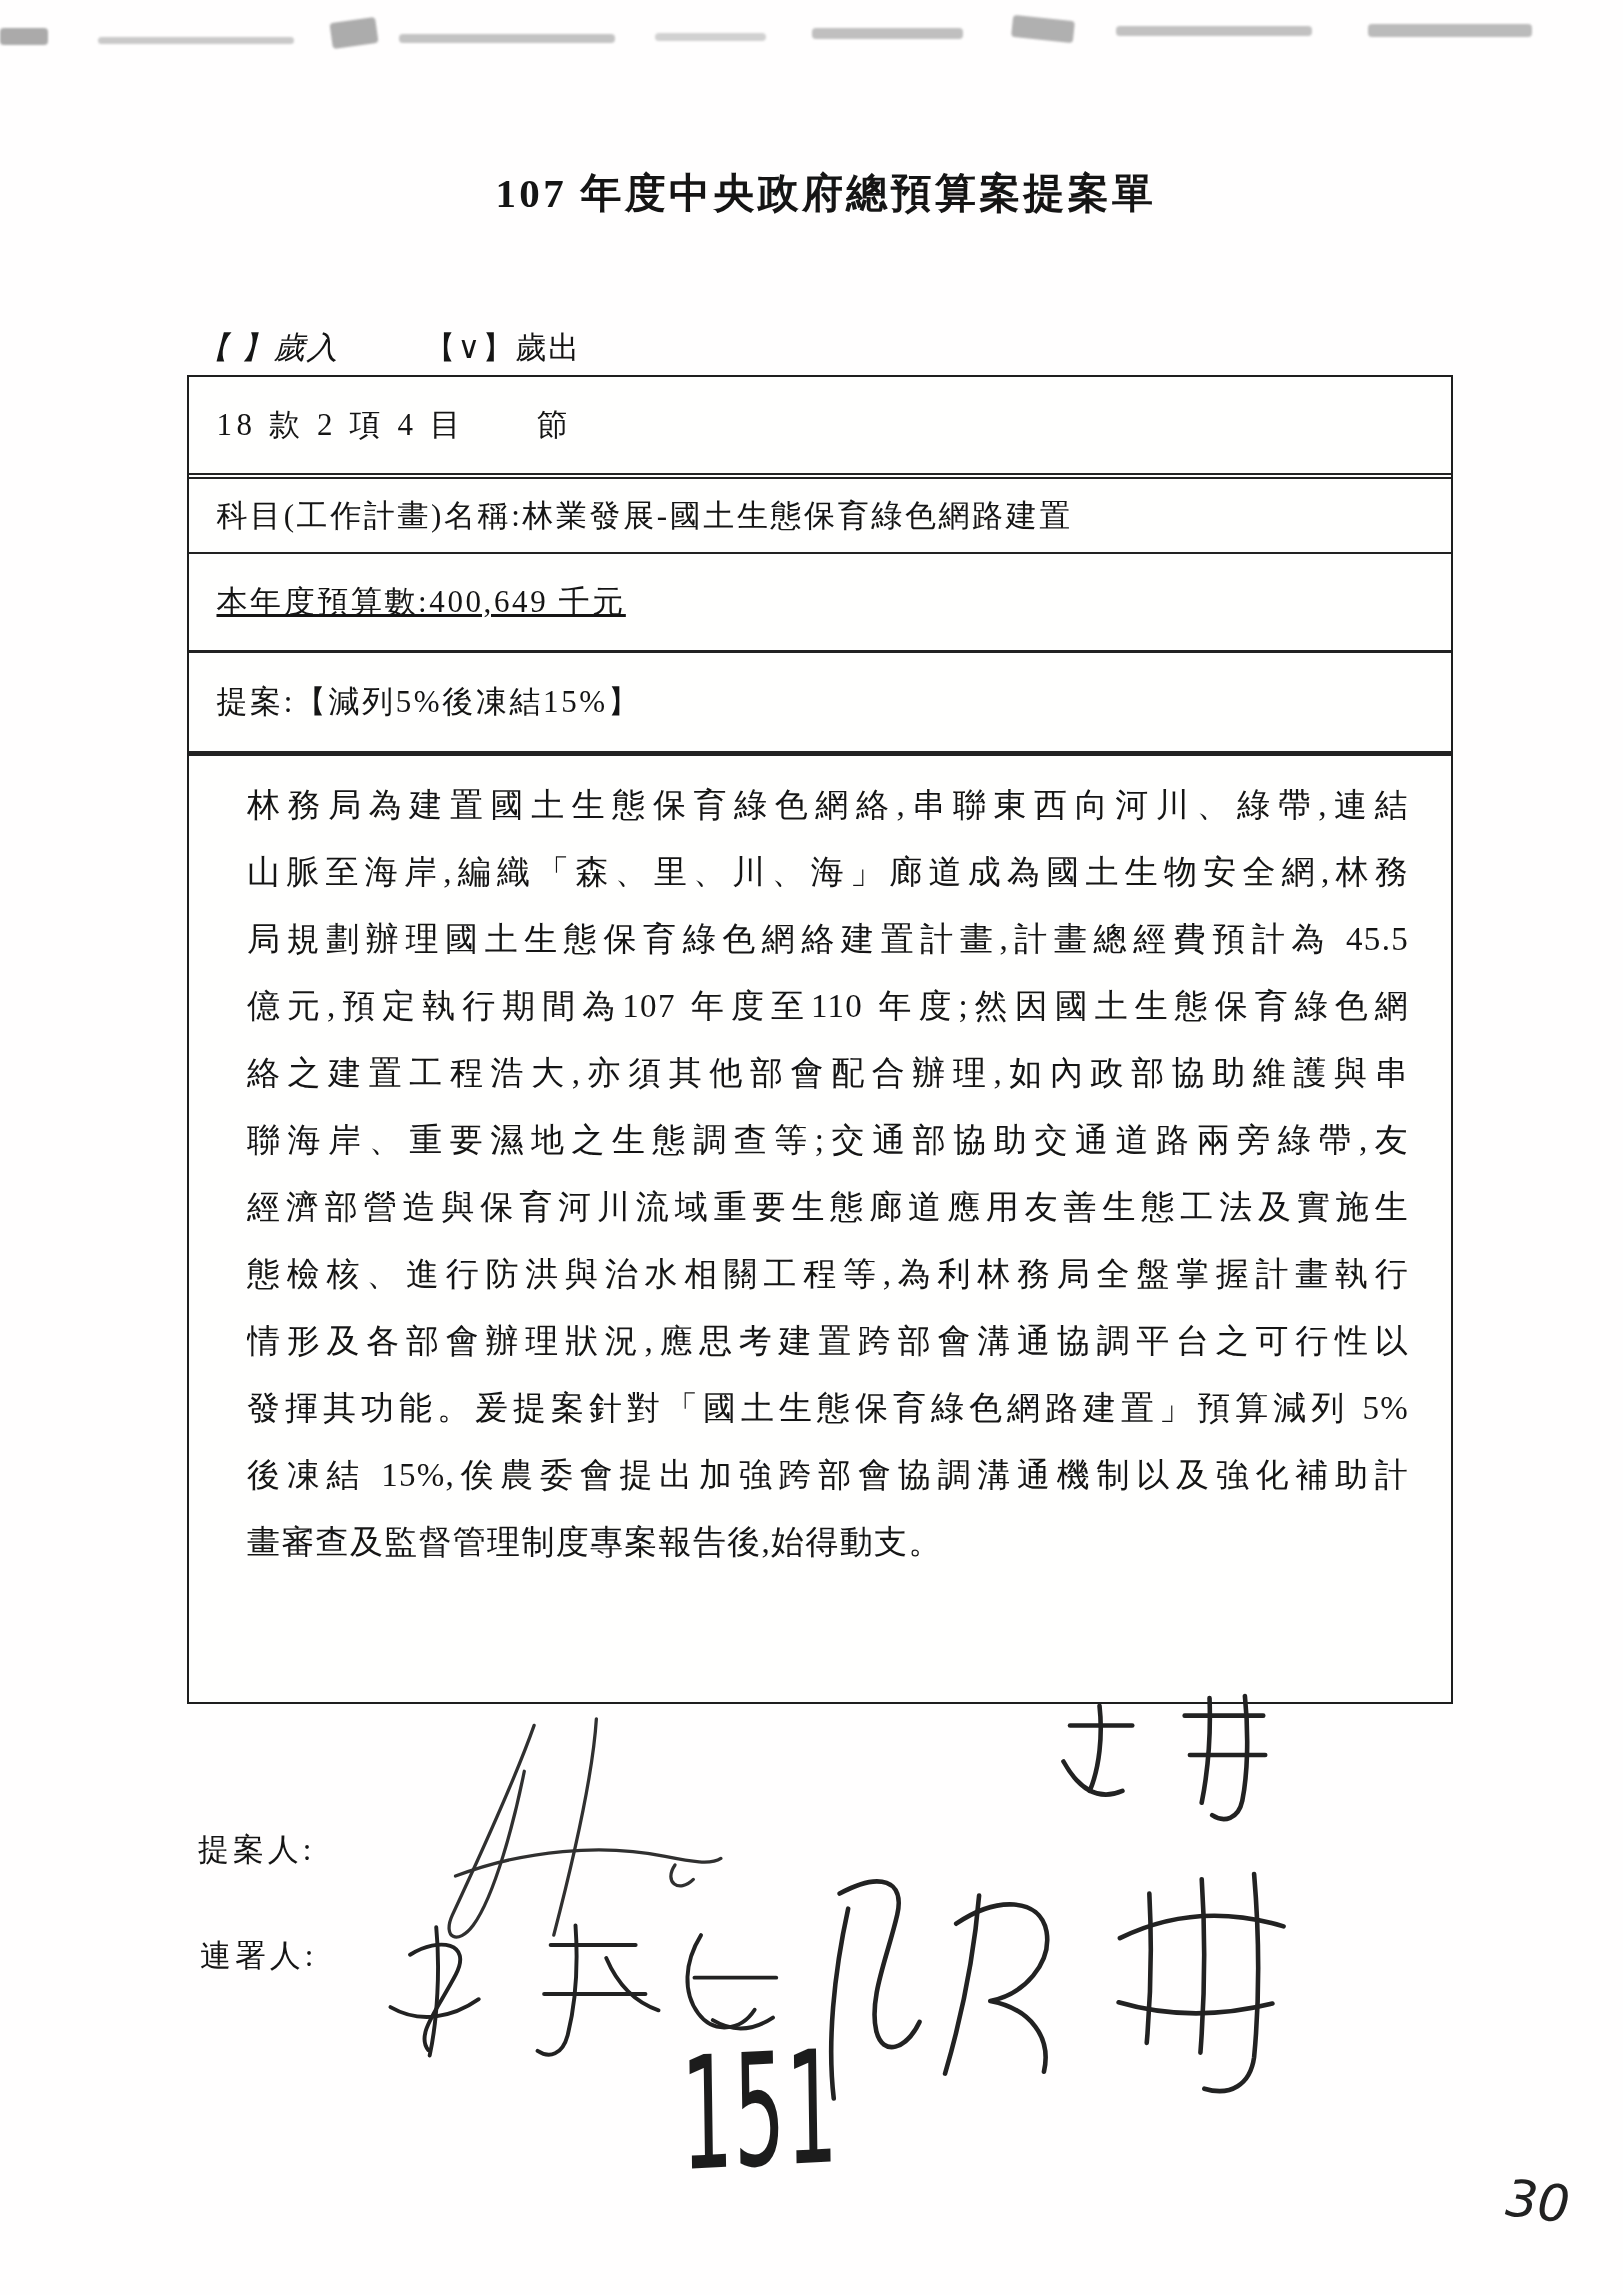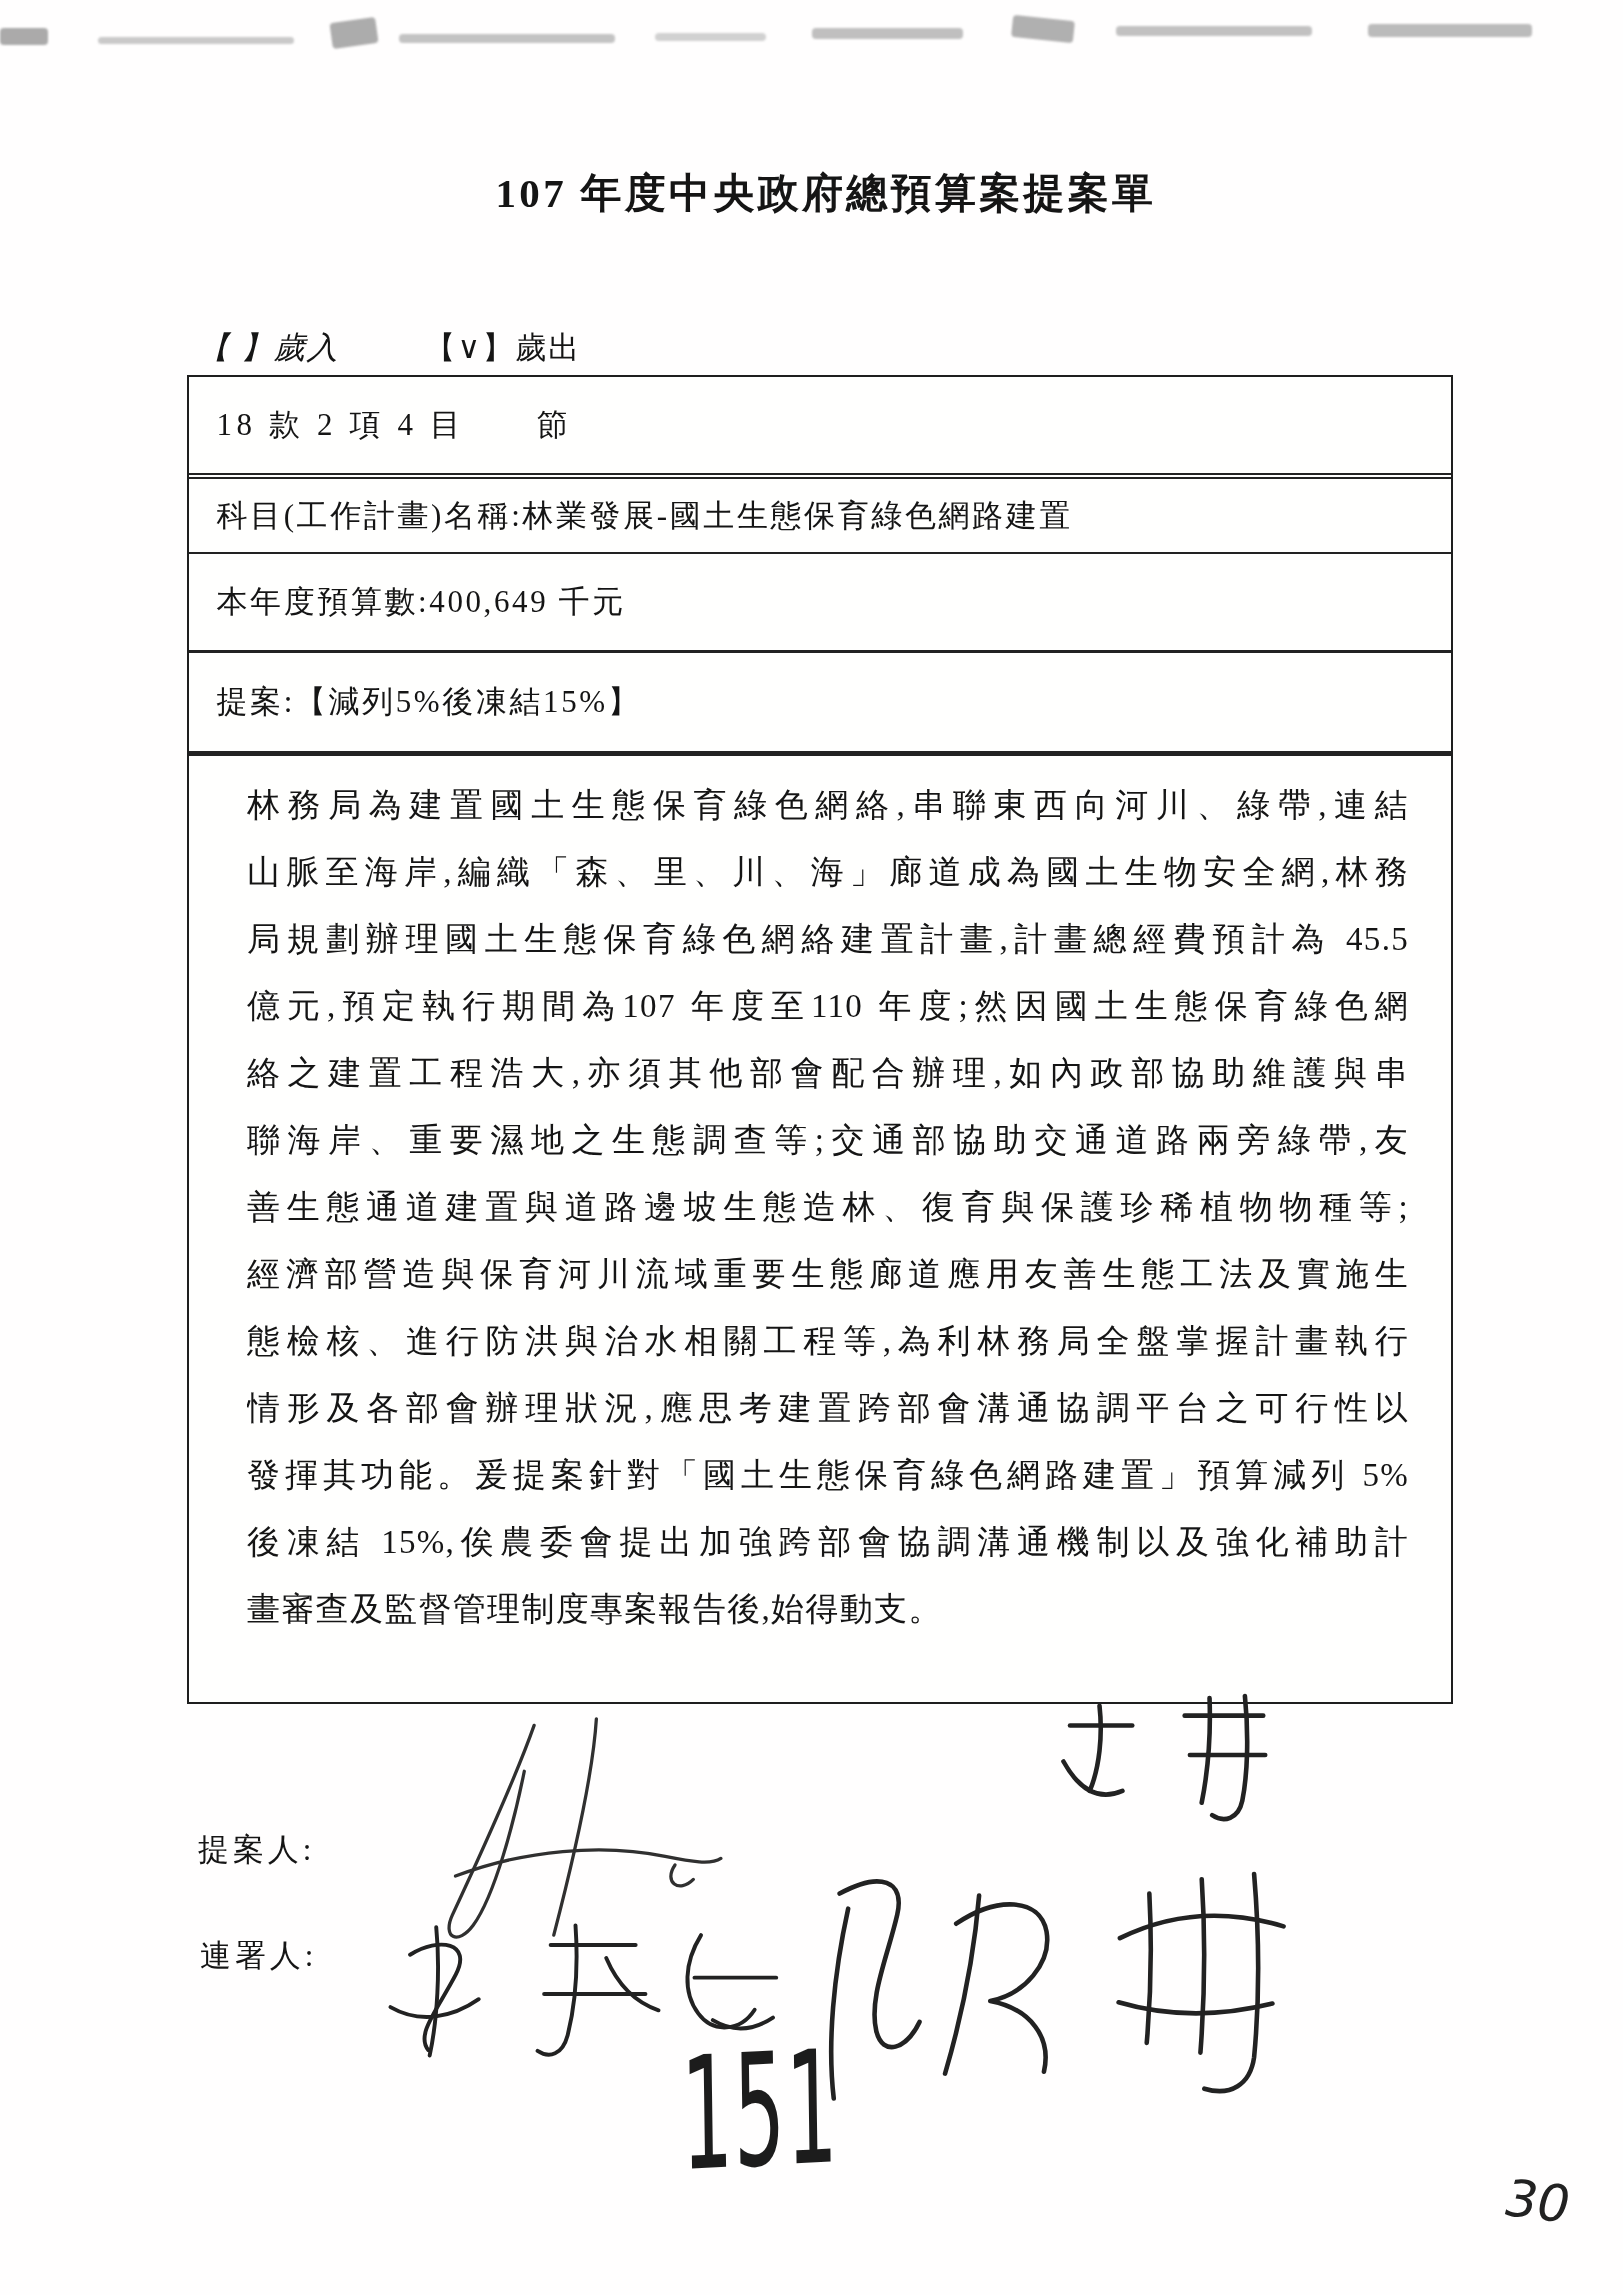--- a/index.html
+++ b/index.html
@@ -33,21 +33,21 @@
   .budget-type { position:absolute; top:327px; left:198px; font-size:31px; letter-spacing:2px; white-space:nowrap; }
   .budget-type .opt-revenue { margin-right:75px;font-style:italic; }
 
   .form-table {
     position:absolute; left:187px; top:375px; width:1262px; height:1325px;
     border:2.6px solid #1e1e1e; background:#fffffe;
   }
   .row { display:flex; align-items:center; padding-left:27.5px; font-size:31px; letter-spacing:2.6px; white-space:nowrap; }
   .row-code     { height:96px; letter-spacing:4.6px; }
   .row-subject  { height:73px; border-top:6.5px double #222; }
-  .row-amount   { height:96px; border-top:2.6px solid #222; }
+  .row-amount   { height:96px; border-top:2.6px solid #222;text-decoration:underline; }
   .row-proposal { height:98px; border-top:3.3px solid #222; }
   .row-desc     { border-top:5.2px solid #222; height:940px; padding:0; display:block; }
   .desc-label   { margin:11.8px 0 0 17px; font-size:31px; letter-spacing:2.6px; }
   .desc-lines   { margin:15.7px 0 0 58px; width:1162px; }
   .desc-line {
     height:67px; line-height:67px; font-size:33px;
     letter-spacing:1.3px; text-align:justify; text-align-last:justify;
     overflow:hidden;
   }
   .desc-line:last-child { text-align-last:left; }
@@ -116,21 +116,20 @@
       <span>提案:【減列5%後凍結15%】</span>
     </div>
     <div class="row row-desc">
       <div class="desc-lines">
         <div class="desc-line">林務局為建置國土生態保育綠色網絡,串聯東西向河川、綠帶,連結</div>
         <div class="desc-line">山脈至海岸,編織「森、里、川、海」廊道成為國土生物安全網,林務</div>
         <div class="desc-line">局規劃辦理國土生態保育綠色網絡建置計畫,計畫總經費預計為 45.5</div>
         <div class="desc-line">億元,預定執行期間為107 年度至110 年度;然因國土生態保育綠色網</div>
         <div class="desc-line">絡之建置工程浩大,亦須其他部會配合辦理,如內政部協助維護與串</div>
         <div class="desc-line">聯海岸、重要濕地之生態調查等;交通部協助交通道路兩旁綠帶,友</div>
-        <div class="desc-line">善生態通道建置與道路邊坡生態造林、復育與保護珍稀植物物種等;</div>
         <div class="desc-line">經濟部營造與保育河川流域重要生態廊道應用友善生態工法及實施生</div>
         <div class="desc-line">態檢核、進行防洪與治水相關工程等,為利林務局全盤掌握計畫執行</div>
         <div class="desc-line">情形及各部會辦理狀況,應思考建置跨部會溝通協調平台之可行性以</div>
         <div class="desc-line">發揮其功能。爰提案針對「國土生態保育綠色網路建置」預算減列 5%</div>
         <div class="desc-line">後凍結 15%,俟農委會提出加強跨部會協調溝通機制以及強化補助計</div>
         <div class="desc-line">畫審查及監督管理制度專案報告後,始得動支。</div>
       </div>
     </div>
   </div>
 

